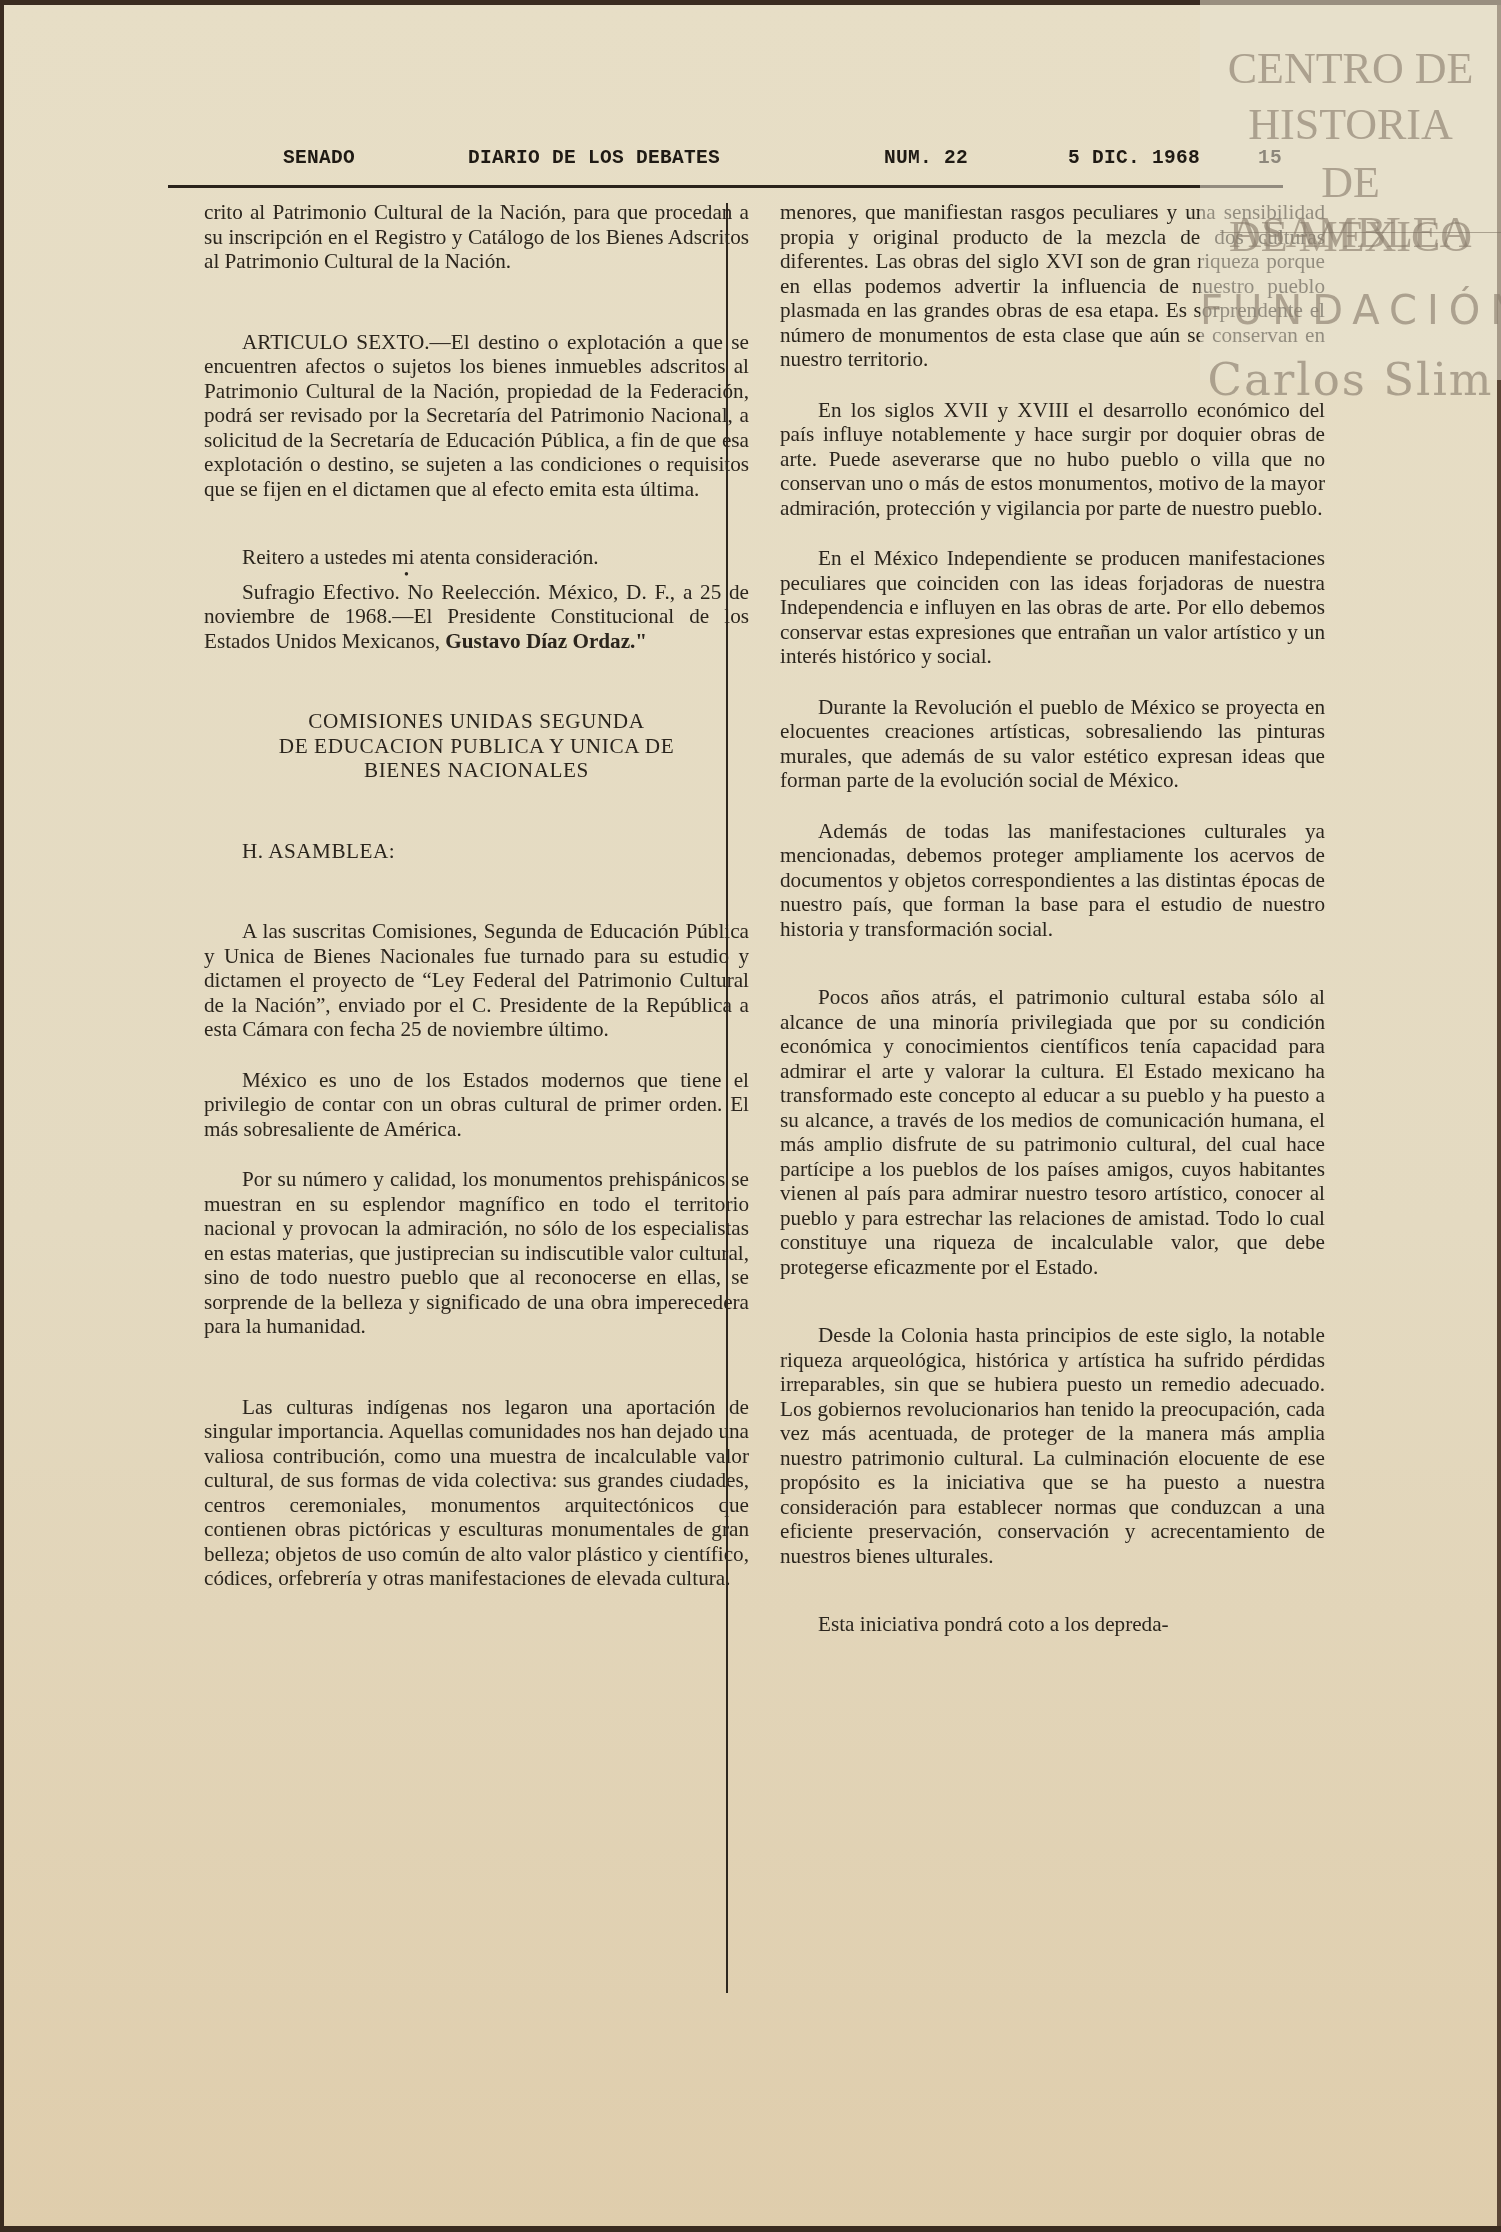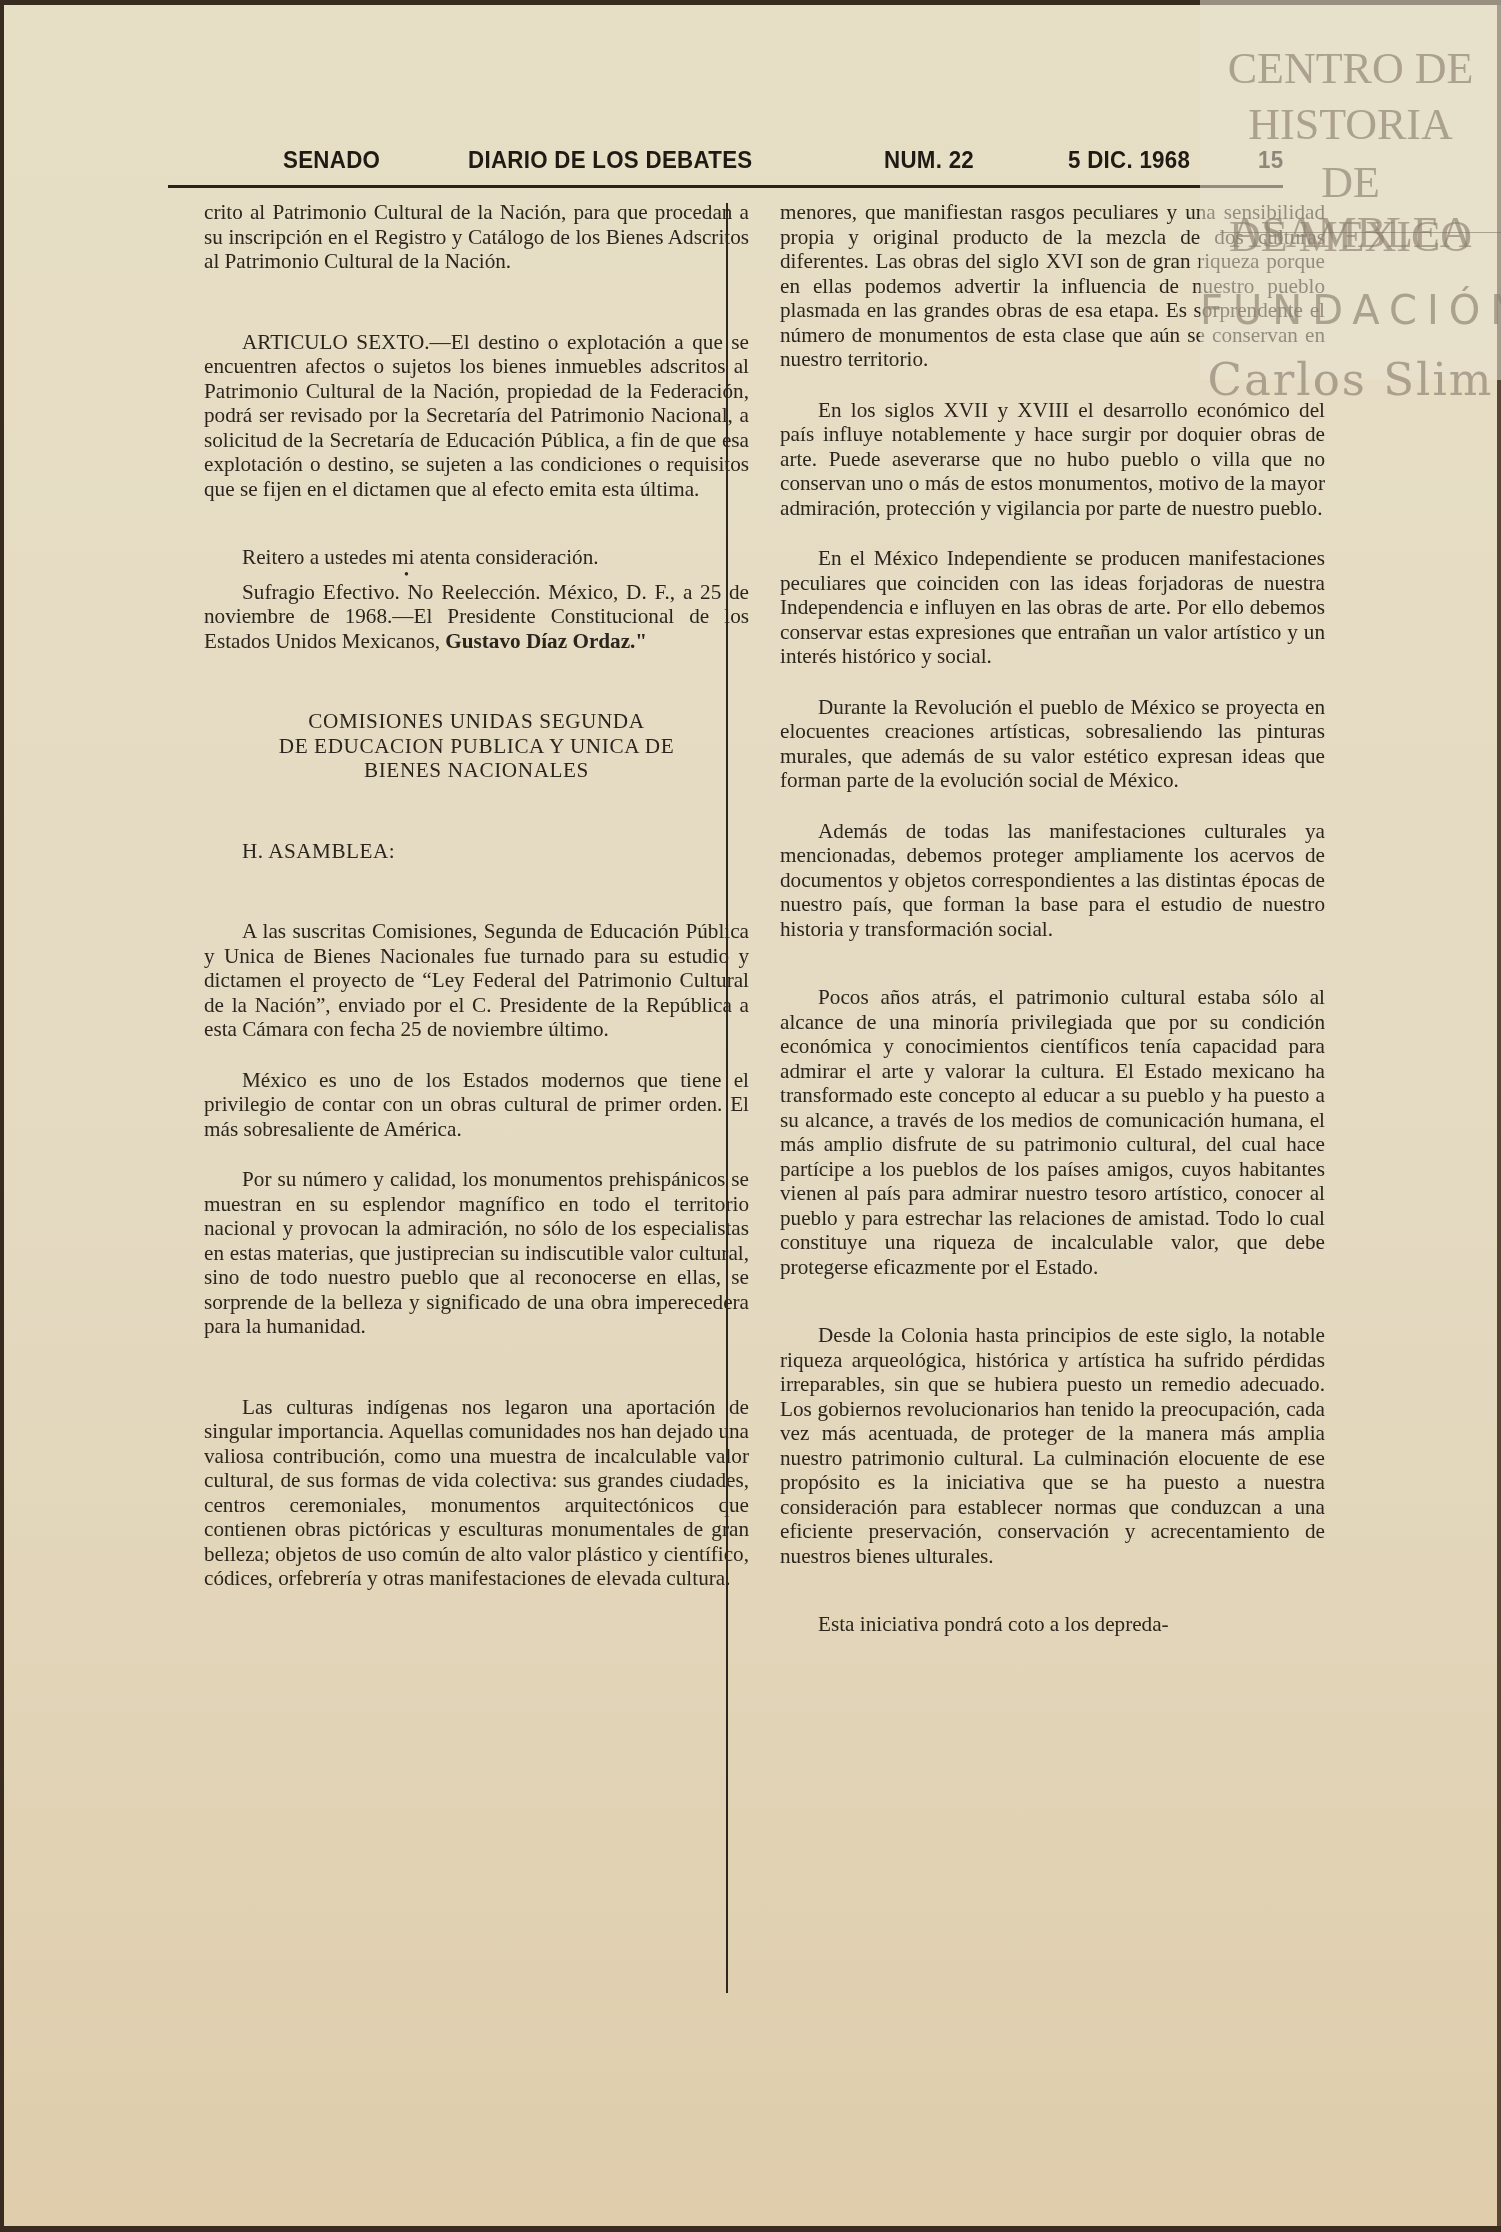--- a/index.html
+++ b/index.html
@@ -8,21 +8,21 @@
     background: #e6dcc4;
     font-family: "DejaVu Serif", serif;
   }
   .page {
     position: absolute; left: 0; top: 0; width: 1501px; height: 2232px;
     background: linear-gradient(180deg, #e7dec6 0%, #e4dac1 55%, #dfcdac 100%);
     box-shadow: inset 0 5px 0 #3a2b20, inset 0 -6px 0 #3a2b20, inset 4px 0 0 #3a2b20, inset -4px 0 0 #5a4535;
   }
   .running-head {
     position: absolute; top: 146px; left: 283px; width: 1000px; height: 30px;
-    font-family: Liberation Sans, sans-serif; font-weight: bold; font-size: 24px;
+    font-family: Liberation Mono, monospace; font-weight: bold; font-size: 21px;
     color: #1f1a14; letter-spacing: 0.3px; text-align: center;
   }
   .running-head span { position: absolute; top: 0; white-space: nowrap; transform: scaleX(0.93); transform-origin: left; }
   .head-rule {
     position: absolute; top: 185px; left: 168px; width: 1115px; height: 3px;
     background: #2a231b;
   }
   .col-rule {
     position: absolute; left: 726px; top: 203px; width: 2px; height: 1790px;
     background: #2e271f;

